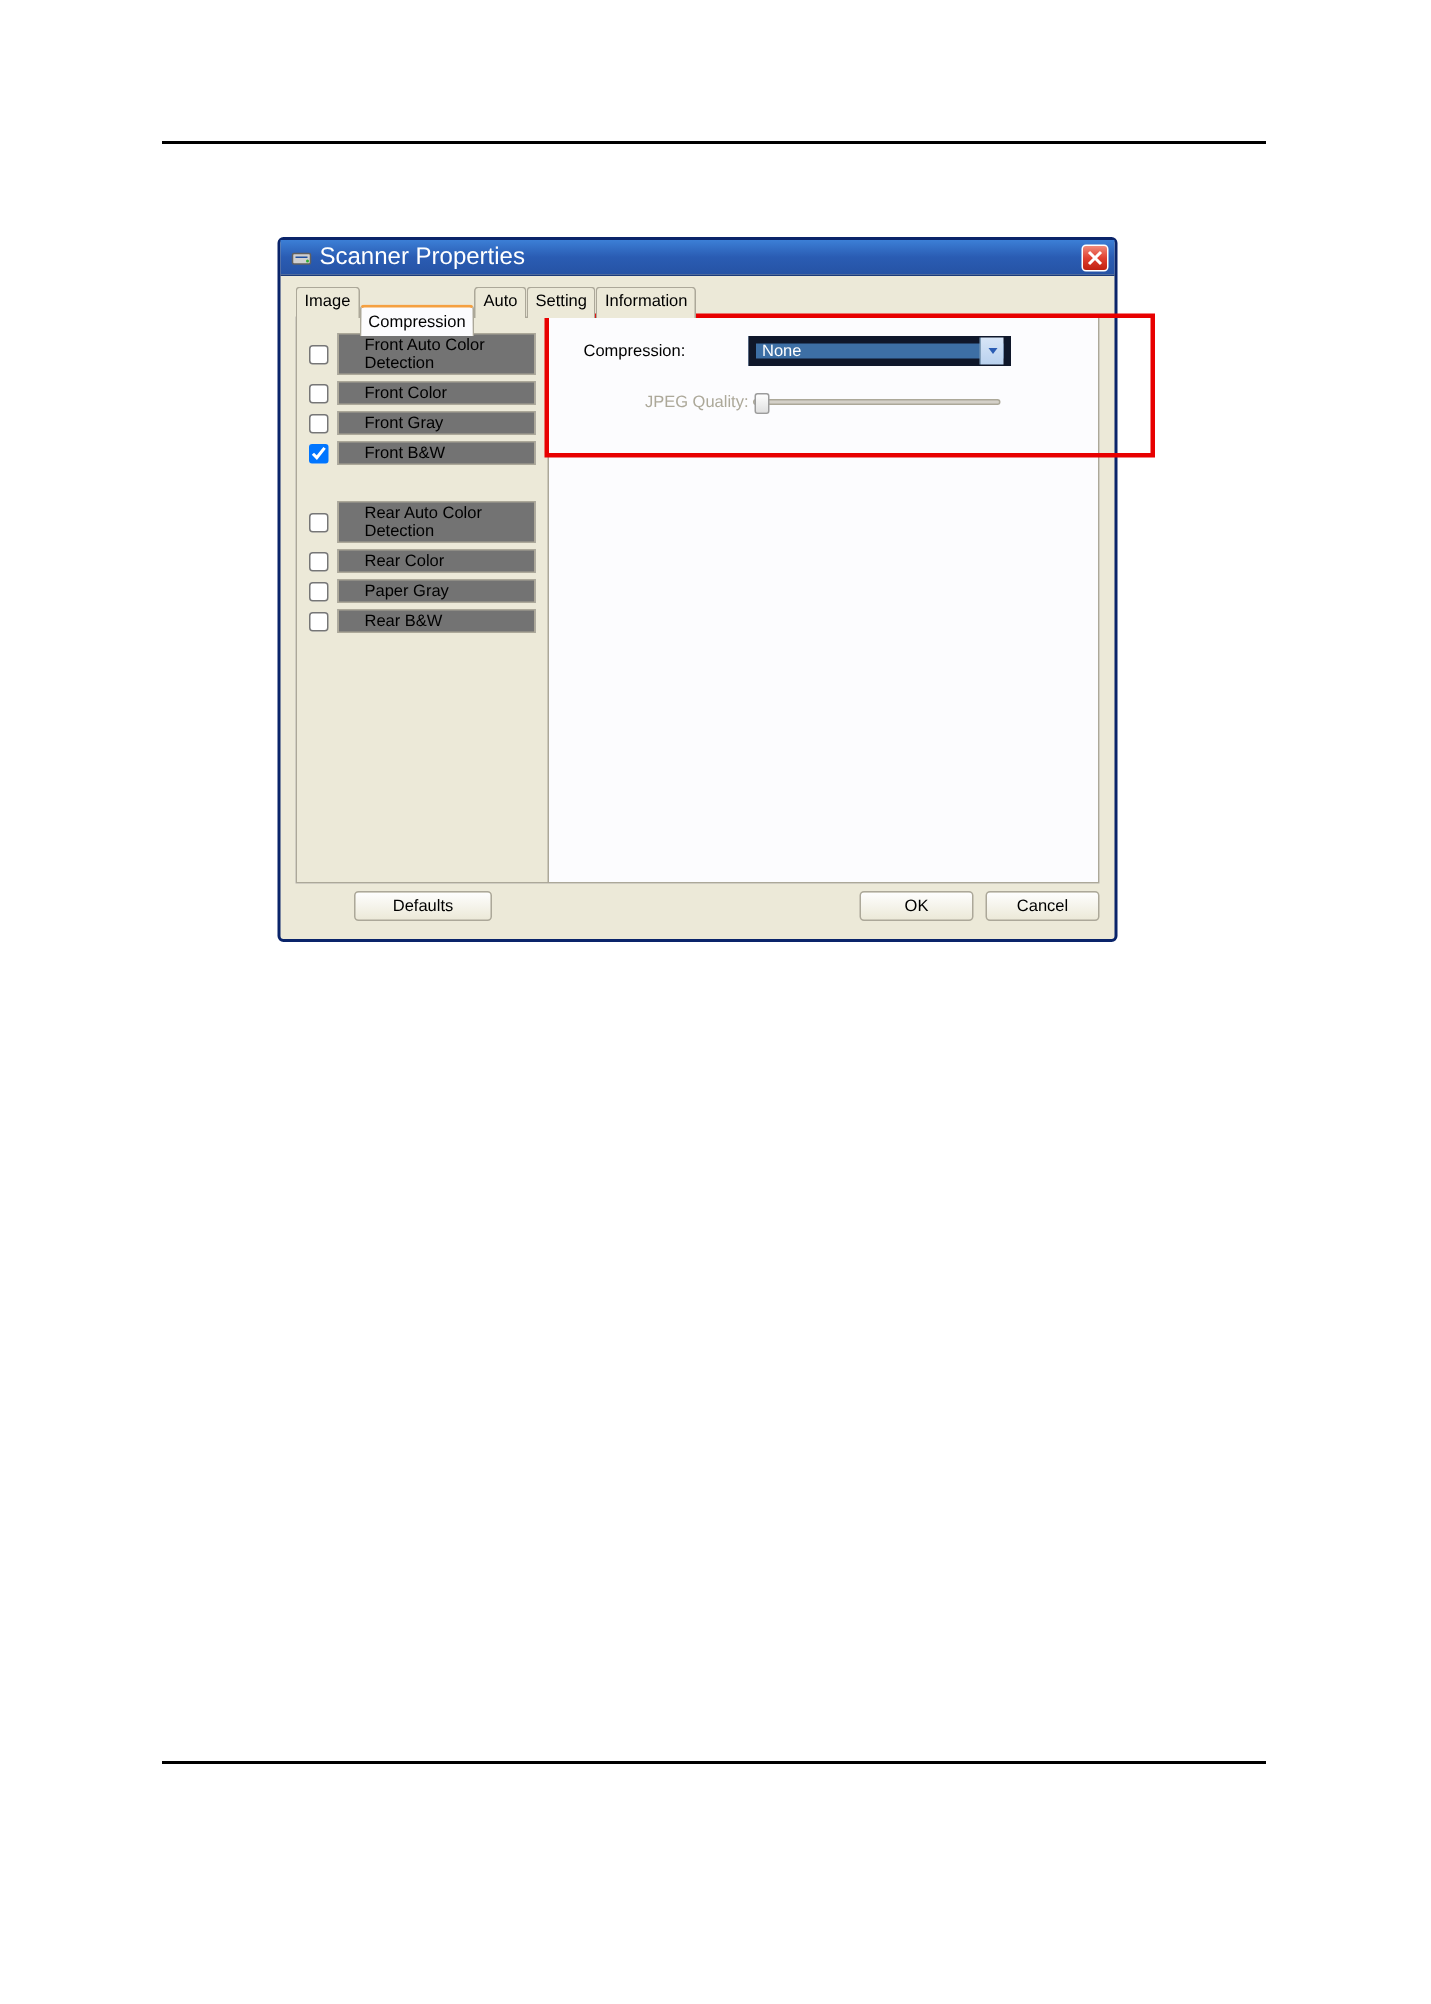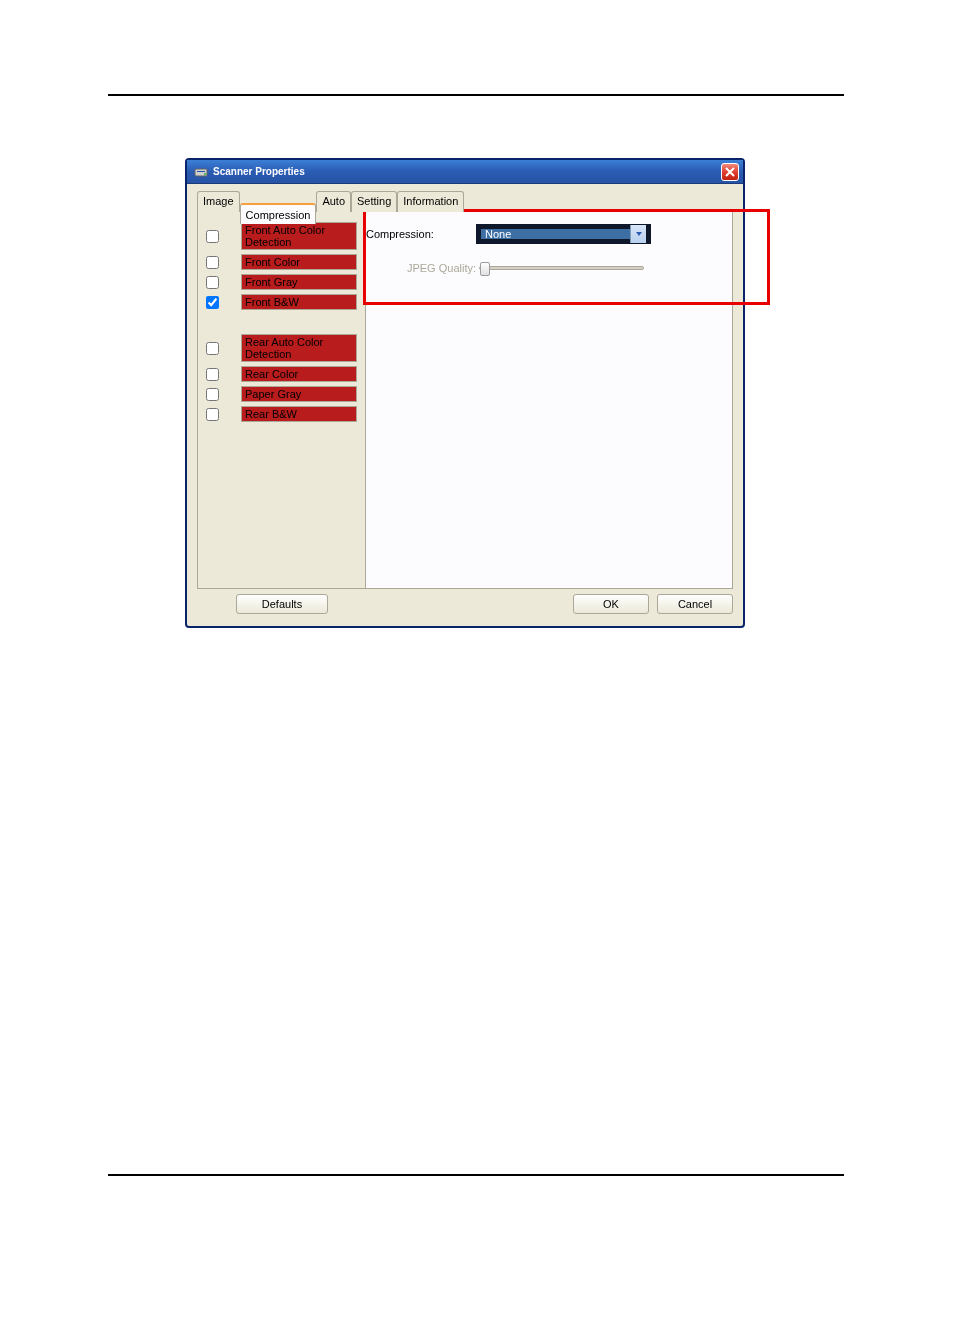--- a/index.html
+++ b/index.html
@@ -54,22 +54,22 @@
     .titlebar-icon {
       width: 16px;
       height: 16px;
       display: flex;
       align-items: center;
       justify-content: center;
     }
     .titlebar-icon svg { width: 14px; height: 14px; }
     .titlebar-title {
       color: #fff;
-      font-weight: bold;
-      font-size: 10px;
+      font-weight: normal;
+      font-size: 16px;
     }
     .close-btn {
       width: 18px;
       height: 18px;
       background: linear-gradient(to bottom, #f08a7a 0%, #e04030 50%, #c02010 100%);
       border: 1px solid #fff;
       border-radius: 3px;
       display: flex;
       align-items: center;
       justify-content: center;
@@ -126,29 +126,28 @@
       display: flex;
       align-items: center;
       gap: 6px;
     }
     .cb-row input[type=checkbox] {
       width: 13px;
       height: 13px;
     }
     .cb-label-box {
       border: 1px solid #aca899;
-      background: #b91c1c;
-      padding: 1px 3px;
+      background: #737373;
+      padding: 1px 17px;
       flex: 1;
       font-size: 11px;
-      margin-left: 16px;
     }
     .right-pane {
       flex: 1;
-      padding: 12px 0;
+      padding: 12px 23px;
       position: relative;
       border-radius: 23px;
     }
     .form-row {
       display: flex;
       align-items: center;
       margin-bottom: 18px;
     }
     .form-label {
       width: 110px;

